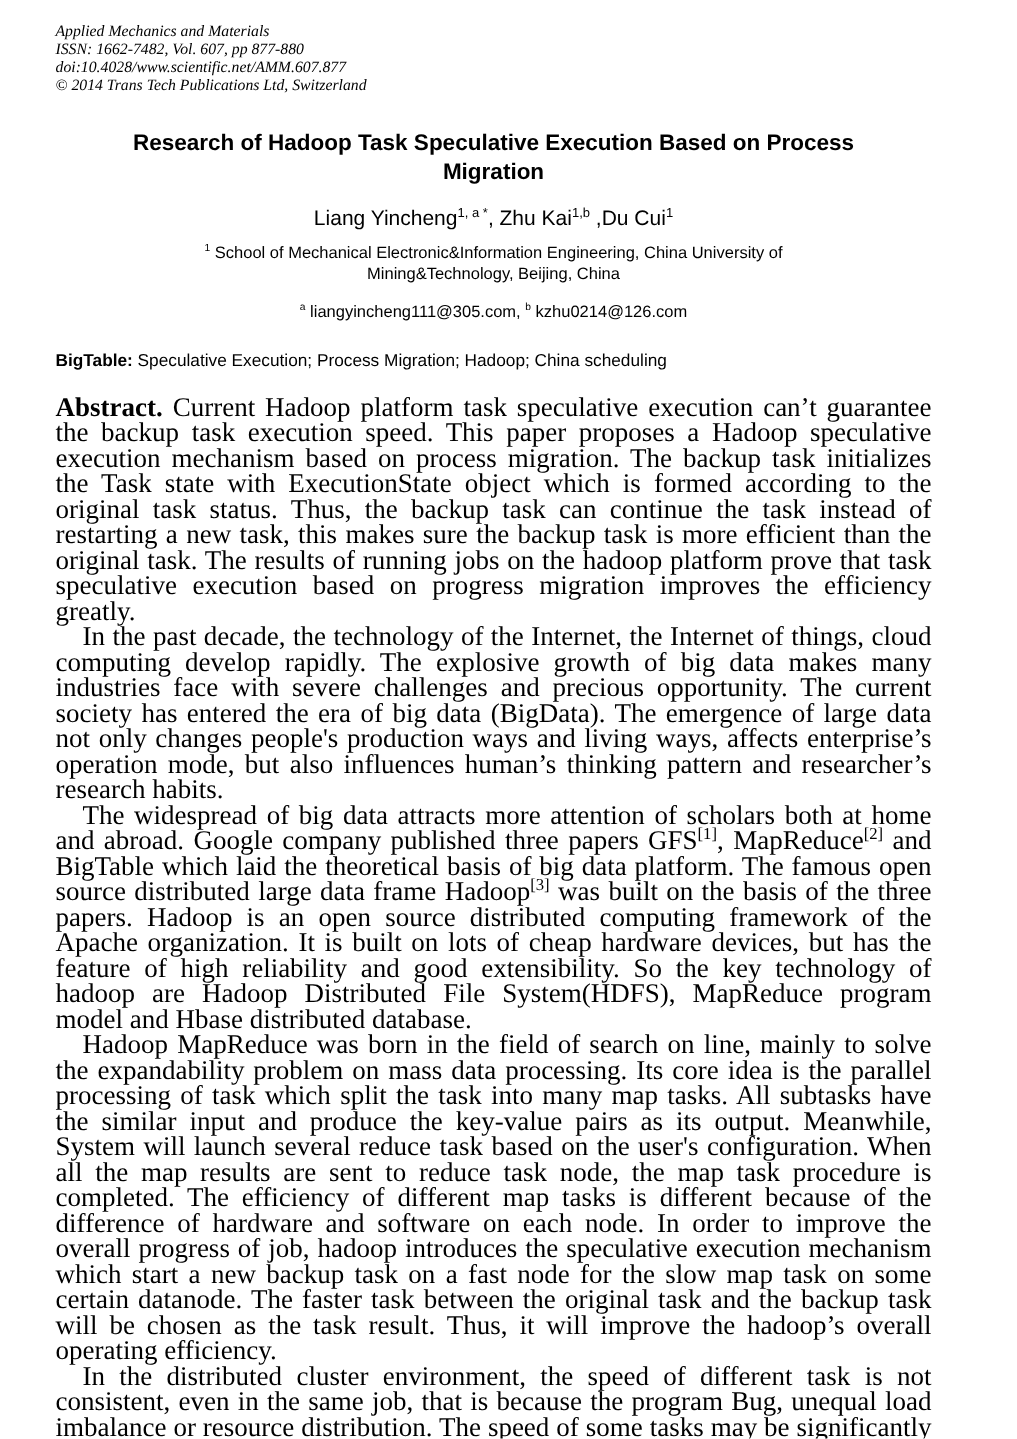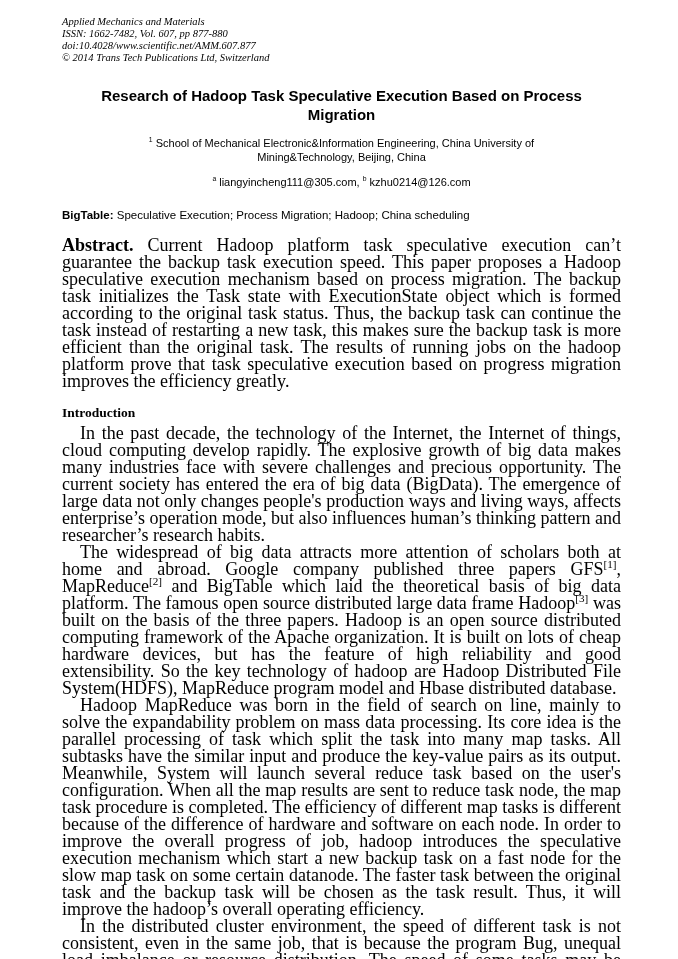--- a/index.html
+++ b/index.html
@@ -10,21 +10,21 @@
   }
   body {
     width: 678px;
     height: 959px;
     overflow: hidden;
   }
   .page {
     box-sizing: border-box;
     width: 678px;
     height: 959px;
-    padding: 16px 57px 0 62px;
+    padding: 16px 57px 0 37px;
   }
   .header {
     display: flex;
     justify-content: space-between;
     font-family: "Liberation Serif", serif;
     font-style: italic;
     font-size: 10.5px;
     line-height: 12px;
   }
   .header-right { text-align: right; }
@@ -99,30 +99,30 @@
     <div class="header-left">
       <div>Applied Mechanics and Materials</div>
       <div>ISSN: 1662-7482, Vol. 607, pp 877-880</div>
       <div>doi:10.4028/www.scientific.net/AMM.607.877</div>
       <div>© 2014 Trans Tech Publications Ltd, Switzerland</div>
     </div>
   </div>
 
   <h1 class="title">Research of Hadoop Task Speculative Execution Based on Process Migration</h1>
 
+  <div class="authors"><span>Liang Yincheng</span><sup>1, a *</sup><span>, Zhu Kai</span><sup>1,b</sup><span> ,Du Cui</span><sup>1</sup></div>
 
   <div class="affiliation"><sup>1</sup><span> School of Mechanical Electronic&amp;Information Engineering, China University of Mining&amp;Technology, Beijing, China</span></div>
 
   <div class="emails"><sup>a</sup><span> liangyincheng111@305.com, </span><sup>b</sup><span> kzhu0214@126.com</span></div>
 
   <div class="keywords"><span class="b">BigTable:</span><span> Speculative Execution; Process Migration; Hadoop; China scheduling</span></div>
 
   <p class="body-text abstract"><span class="b">Abstract.</span><span> Current Hadoop platform task speculative execution can’t guarantee the backup task execution speed. This paper proposes a Hadoop speculative execution mechanism based on process migration. The backup task initializes the Task state with ExecutionState object which is formed according to the original task status. Thus, the backup task can continue the task instead of restarting a new task, this makes sure the backup task is more efficient than the original task. The results of running jobs on the hadoop platform prove that task speculative execution based on progress migration improves the efficiency greatly.</span></p>
 
-  <h2>Introduction</h2>
 
   <p class="body-text indent"><span>In the past decade, the technology of the Internet, the Internet of things, cloud computing develop rapidly. The explosive growth of big data makes many industries face with severe challenges and precious opportunity. The current society has entered the era of big data (BigData). The emergence of large data not only changes people's production ways and living ways, affects enterprise’s operation mode, but also influences human’s thinking pattern and researcher’s research habits.</span></p>
   <p class="body-text indent"><span>The widespread of big data attracts more attention of scholars both at home and abroad. Google company published three papers GFS</span><sup>[1]</sup><span>, MapReduce</span><sup>[2]</sup><span> and BigTable which laid the theoretical basis of big data platform. The famous open source distributed large data frame Hadoop</span><sup>[3]</sup><span> was built on the basis of the three papers. Hadoop is an open source distributed computing framework of the Apache organization. It is built on lots of cheap hardware devices, but has the feature of high reliability and good extensibility. So the key technology of hadoop are Hadoop Distributed File System(HDFS), MapReduce program model and Hbase distributed database.</span></p>
   <p class="body-text indent"><span>Hadoop MapReduce was born in the field of search on line, mainly to solve the expandability problem on mass data processing. Its core idea is the parallel processing of task which split the task into many map tasks. All subtasks have the similar input and produce the key-value pairs as its output. Meanwhile, System will launch several reduce task based on the user's configuration. When all the map results are sent to reduce task node, the map task procedure is completed. The efficiency of different map tasks is different because of the difference of hardware and software on each node. In order to improve the overall progress of job, hadoop introduces the speculative execution mechanism which start a new backup task on a fast node for the slow map task on some certain datanode. The faster task between the original task and the backup task will be chosen as the task result. Thus, it will improve the hadoop’s overall operating efficiency.</span></p>
 
 
   <p class="body-text indent stretch-last"><span>In the distributed cluster environment, the speed of different task is not consistent, even in the same job, that is because the program Bug, unequal load imbalance or resource distribution. The speed of some tasks may be significantly slower than other tasks (for example, one task schedule is only 50% while other tasks have finished). Obviously, it will slow down the operation of the overall execution progress. In order to avoid the happening of this kind of situation, Hadoop adopted speculate</span></p>
 
 </div>
 

